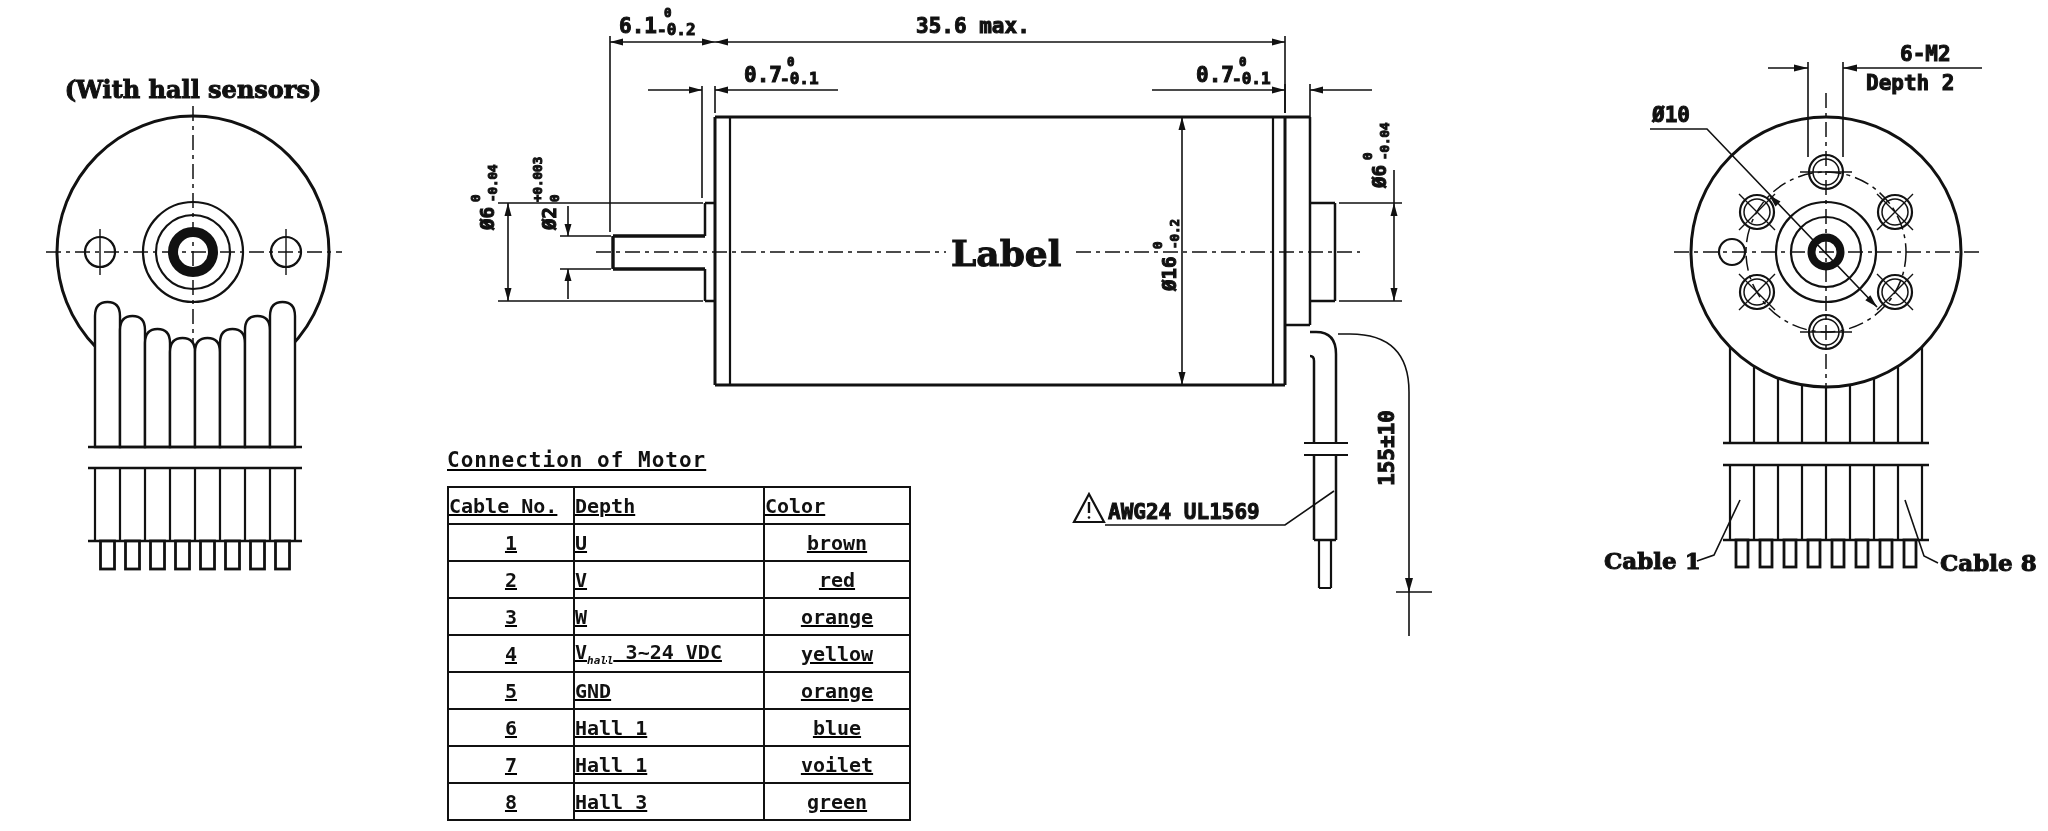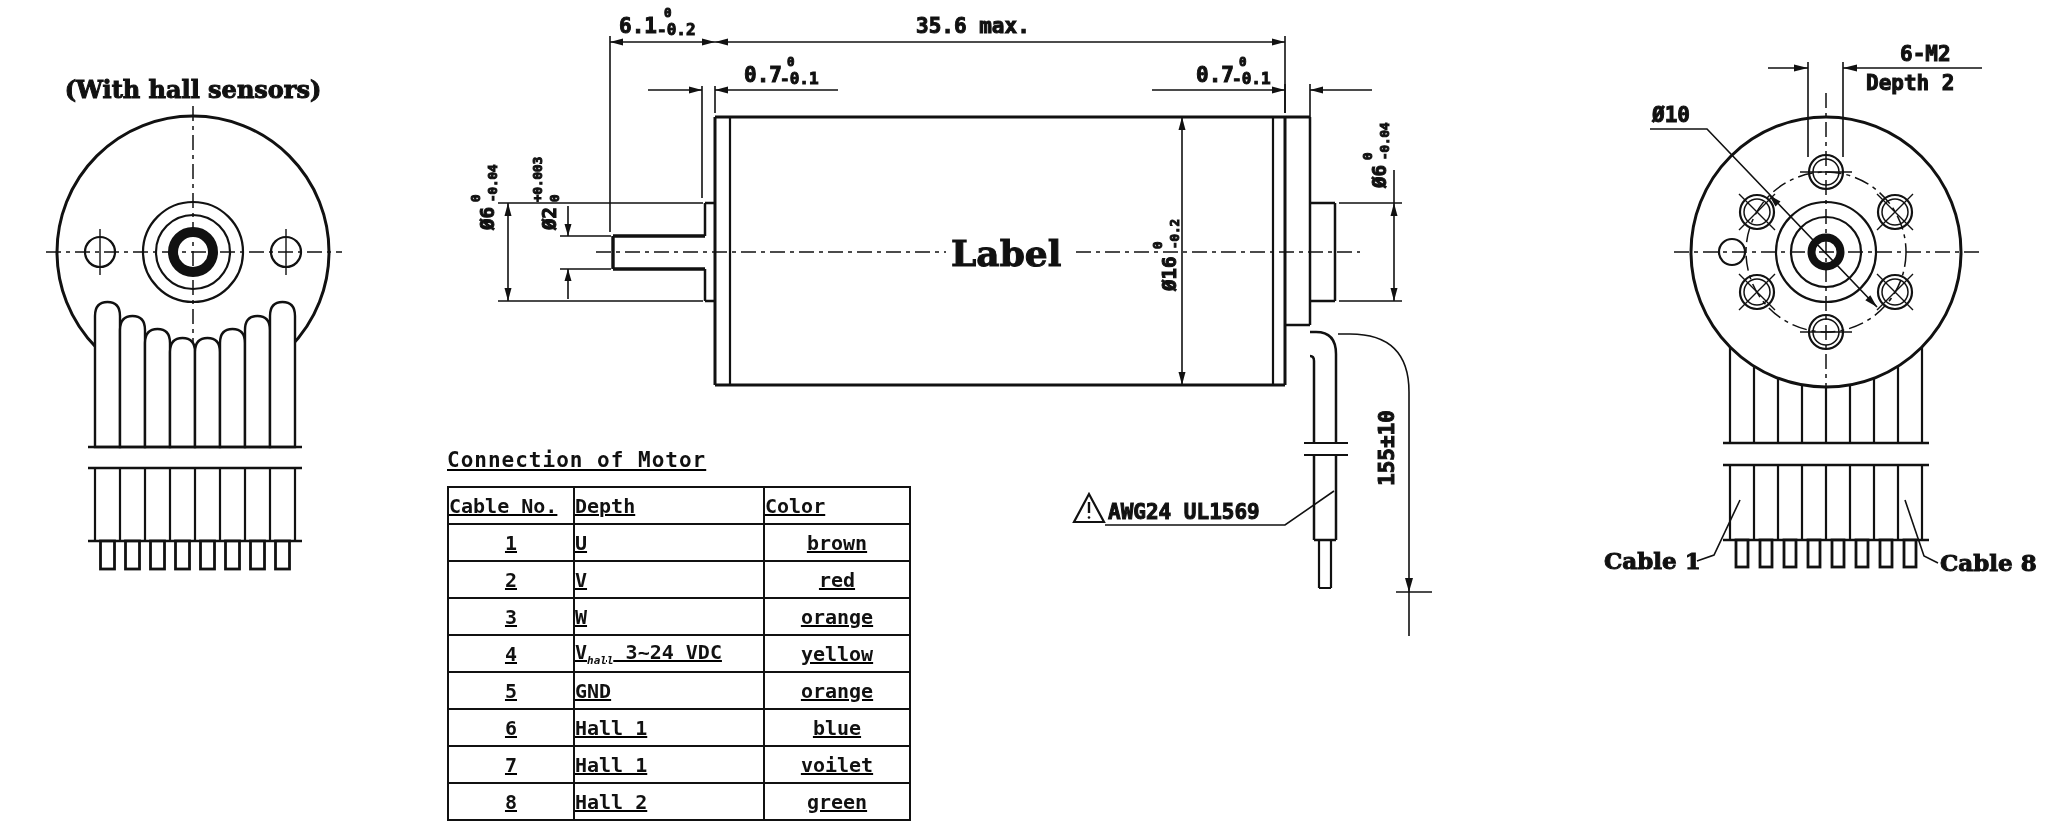--- a/index.html
+++ b/index.html
@@ -329,19 +329,19 @@
       <td class="sig"><span>Hall 1</span></td>
       <td class="col">blue</td>
     </tr>
     <tr>
       <td class="no">7</td>
       <td class="sig"><span>Hall 1</span></td>
       <td class="col">voilet</td>
     </tr>
     <tr>
       <td class="no">8</td>
-      <td class="sig"><span>Hall 2</span></td>
+      <td class="sig"><span>Hall 3</span></td>
       <td class="col">green</td>
     </tr>
   </tbody>
       </table>
 </div>
 </div>
 
 </body></html>

